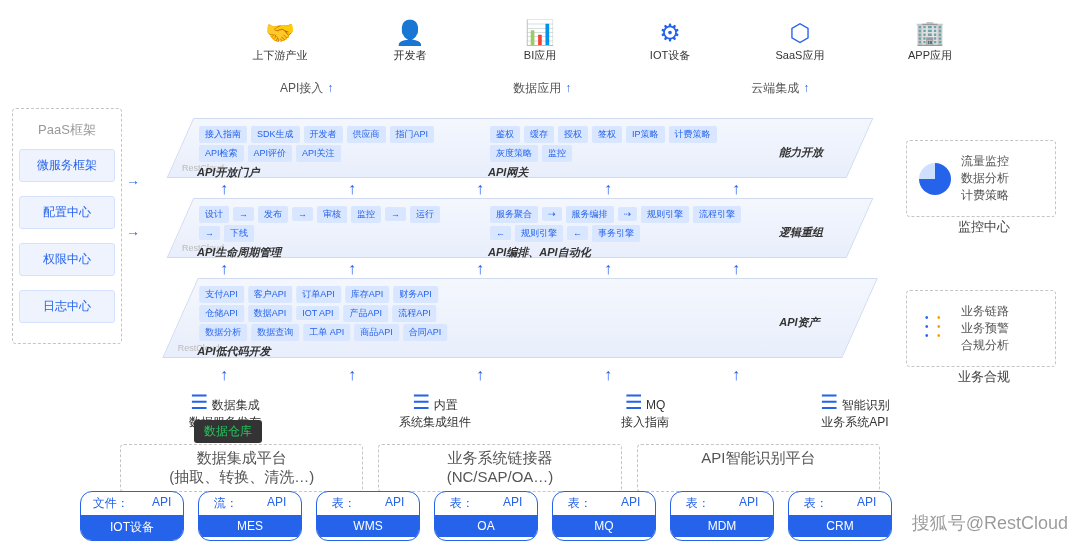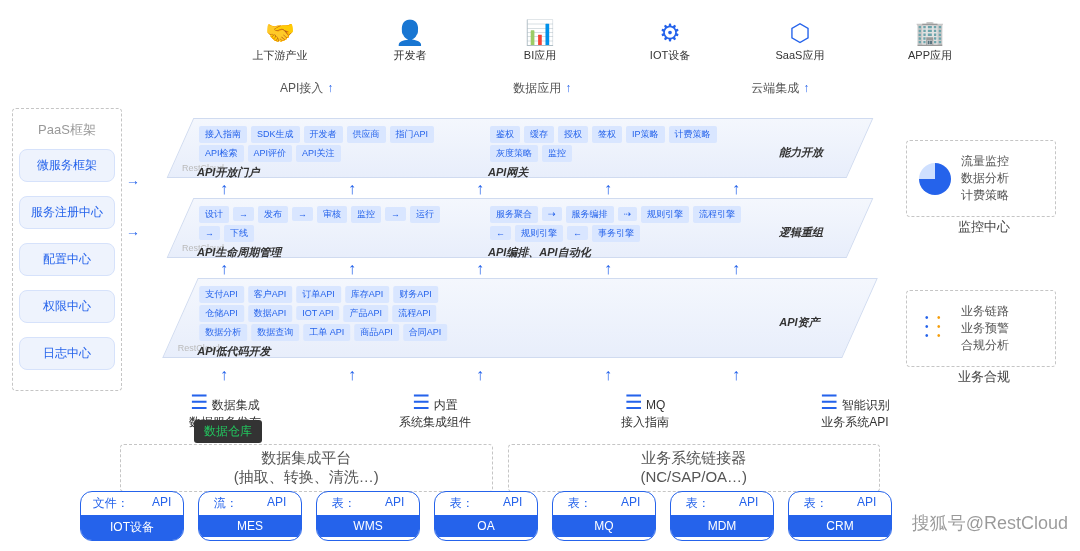--- a/index.html
+++ b/index.html
@@ -4,21 +4,21 @@
 <style>
 * { box-sizing: border-box; margin: 0; padding: 0; }
 body { font-family: -apple-system, "Microsoft YaHei", sans-serif; background: #fff; width: 1080px; height: 551px; position: relative; font-size: 11px; color: #333; }
 .top-row { position: absolute; top: 18px; left: 250px; display: flex; gap: 70px; }
 .top-item { text-align: center; width: 60px; }
 .top-icon { color: #2563eb; font-size: 24px; height: 30px; display: flex; align-items: center; justify-content: center; }
 .sub-labels { position: absolute; top: 80px; left: 280px; display: flex; gap: 180px; font-size: 12px; color: #555; }
 .sub-labels span::after { content: '↑'; color: #2563eb; margin-left: 4px; font-weight: bold; }
 .paas { position: absolute; left: 12px; top: 108px; width: 110px; border: 1px dashed #c5c5c5; border-radius: 4px; padding: 6px; }
 .paas-title { color: #999; font-size: 13px; text-align: center; margin: 6px 0 10px; }
-.paas-btn { background: #eef3fd; color: #2563eb; border: 1px solid #d6e2fb; border-radius: 8px; padding: 7px 0; text-align: center; font-size: 12px; margin-bottom: 14px; }
+.paas-btn { background: #eef3fd; color: #2563eb; border: 1px solid #d6e2fb; border-radius: 3px; padding: 7px 0; text-align: center; font-size: 12px; margin-bottom: 14px; }
 .arr-out { position: absolute; left: 126px; color: #2563eb; font-size: 14px; }
 .layer { position: absolute; left: 180px; width: 680px; height: 60px; transform: skewX(-24deg); background: linear-gradient(#f4f7fd, #e8eefb); border: 1px solid #d0dbf0; }
 .layer-content { transform: skewX(24deg); padding: 6px 18px; }
 .mini { display: inline-block; background: #d9e6ff; color: #2563eb; font-size: 9px; padding: 2px 6px; margin: 1px 2px; border-radius: 2px; }
 .layer-title { font-size: 11px; font-weight: bold; color: #333; font-style: italic; margin-top: 2px; }
 .rc { position: absolute; left: 10px; bottom: 4px; font-size: 9px; color: #bbb; transform: skewX(24deg); }
 .up-arrows { position: absolute; left: 220px; display: flex; gap: 120px; color: #2563eb; font-size: 16px; font-weight: bold; }
 .svc-row { position: absolute; top: 390px; left: 140px; display: flex; gap: 40px; }
 .svc { text-align: center; width: 170px; font-size: 12px; }
 .svc-icon { color: #2563eb; font-size: 20px; }
@@ -69,21 +69,20 @@
 <div class="sub-labels" id="sub-labels">
     <span>API接入</span>
     <span>数据应用</span>
     <span>云端集成</span>
   </div>
 
 <div class="paas">
   <div class="paas-title">PaaS框架</div>
   <div id="paas-items">
       <div class="paas-btn">微服务框架</div>
-      <div class="paas-btn">服务注册中心</div>
       <div class="paas-btn">配置中心</div>
       <div class="paas-btn">权限中心</div>
       <div class="paas-btn">日志中心</div>
     </div>
 </div>
 <span class="arr-out" style="top:172px">→</span>
 <span class="arr-out" style="top:223px">→</span>
 
 <div class="layer" style="top:118px">
   <span class="rc">RestCloud</span>
@@ -142,20 +141,21 @@
 <div class="svc-row" id="svc-row">
     <div class="svc"><span class="svc-icon">☰</span> <span>数据集成</span><br><span>数据服务发布</span></div>
     <div class="svc"><span class="svc-icon">☰</span> <span>内置</span><br><span>系统集成组件</span></div>
     <div class="svc"><span class="svc-icon">☰</span> <span>MQ</span><br><span>接入指南</span></div>
     <div class="svc"><span class="svc-icon">☰</span> <span>智能识别</span><br><span>业务系统API</span></div>
   </div>
 <div class="dw-badge">数据仓库</div>
 <div class="platform-row" id="platform-row">
     <div>数据集成平台<br>(抽取、转换、清洗…)</div>
     <div>业务系统链接器<br>(NC/SAP/OA…)</div>
+    <div>API智能识别平台</div>
   </div>
 <div class="bottom-row" id="bottom-row">
     <div class="src">
       <div class="src-top">
         <span>文件：</span>
         <span>API</span>
       </div>
       <div class="src-bot">IOT设备</div>
     </div>
     <div class="src">

